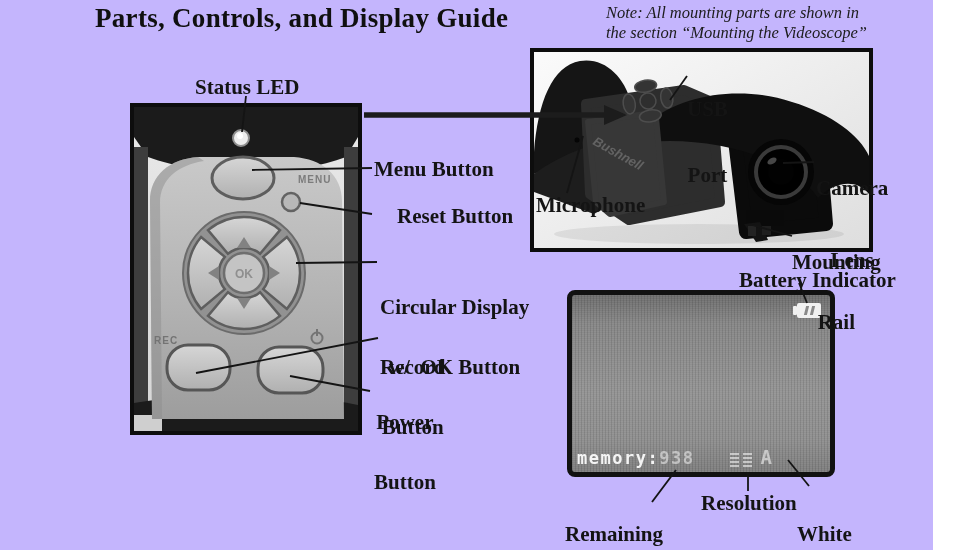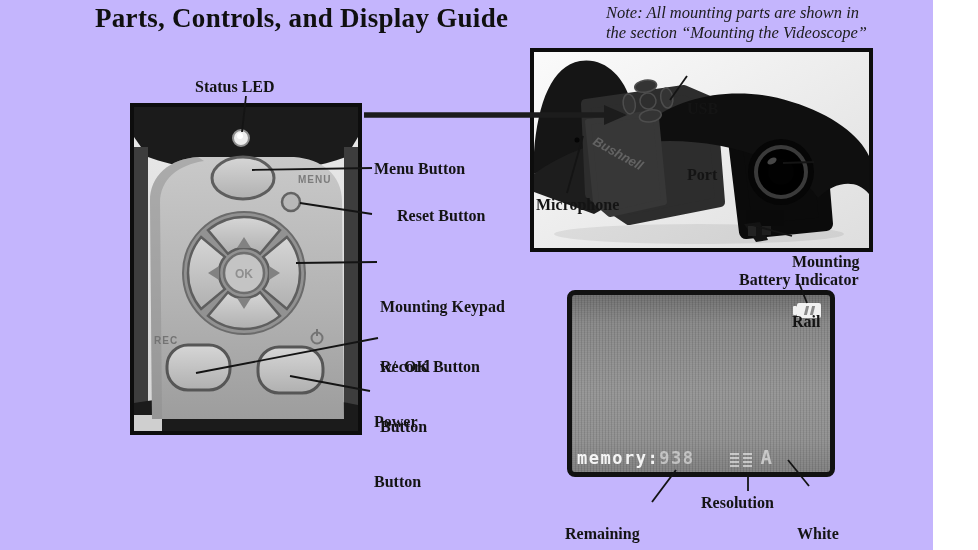--- a/index.html
+++ b/index.html
@@ -1,21 +1,21 @@
 <!DOCTYPE html>
 <html><head>
 <meta charset="utf-8">
 <style>
   html,body{margin:0;padding:0;background:#fff;}
   .page{position:relative;width:933px;height:550px;background:#c4b5fd;overflow:hidden;
         font-family:"Liberation Serif",serif;color:#161616;}
   .title{position:absolute;left:95px;top:3px;font-size:27px;font-weight:700;letter-spacing:.3px;color:#101010;}
   .note{position:absolute;left:592px;top:3px;width:360px;font-style:italic;font-size:16.5px;
         line-height:20px;color:#1c1c1c;margin-left:14px;}
-  .label{position:absolute;font-size:16px;font-weight:600;line-height:20px;color:#141414;white-space:pre;}
+  .label{position:absolute;font-size:21px;font-weight:600;line-height:20px;color:#141414;white-space:pre;text-align:center;}
   .label.lh22{line-height:22px;}
   .label.lh24{line-height:24px;}
   .figure{position:absolute;border:4px solid #0d0d0d;box-sizing:border-box;background:#eee;}
   .remote-box{left:130px;top:103px;width:232px;height:332px;}
   .device-box{left:530px;top:48px;width:343px;height:204px;}
   .screen-box{position:absolute;left:567px;top:290px;width:268px;height:187px;box-sizing:border-box;
       border:5px solid #111;border-radius:8px;
       background:
         repeating-linear-gradient(90deg, rgba(0,0,0,.10) 0 1px, rgba(255,255,255,0) 1px 3px),
         repeating-linear-gradient(0deg, rgba(255,255,255,.05) 0 1px, rgba(0,0,0,0) 1px 2px),
@@ -191,35 +191,39 @@
       <line x1="364" y1="115" x2="606" y2="115" stroke="#1c1c1c" stroke-width="5.5"></line>
       <polygon points="604,105 627,115 604,125" fill="#1c1c1c"></polygon>
     </g>
   </svg>
 
   <div class="lbl-layer">
     <div class="label" style="left:195px;top:77px;">Status LED</div>
     <div class="label" style="left:374px;top:159px;">Menu Button</div>
     <div class="label" style="left:374px;top:206px;margin-left:23px;">Reset Button</div>
     <div class="label" style="left:380px;top:257px;">
-      <div>Mounting Keypad</div>
+      <div>Circular Display</div>
       <div>w/  OK Button</div>
     </div>
     <div class="label" style="left:380px;top:317px;">
       <div>Record</div>
       <div>Button</div>
     </div>
     <div class="label" style="left:374px;top:372px;">
       <div>Power</div>
       <div>Button</div>
     </div>
 
     <div class="label lh22" style="left:687px;top:54px;">
       <div>USB</div>
       <div>Port</div>
+    </div>
+    <div class="label lh24" style="left:816px;top:128px;">
+      <div>Camera</div>
+      <div>Lens</div>
     </div>
     <div class="label" style="left:536px;top:195px;">Microphone</div>
     <div class="label" style="left:792px;top:212px;">
       <div>Mounting</div>
       <div>Rail</div>
     </div>
 
     <div class="label" style="left:739px;top:264px;margin-top:6px;">Battery Indicator</div>
     <div class="label" style="left:565px;top:484px;">
       <div>Remaining</div>

